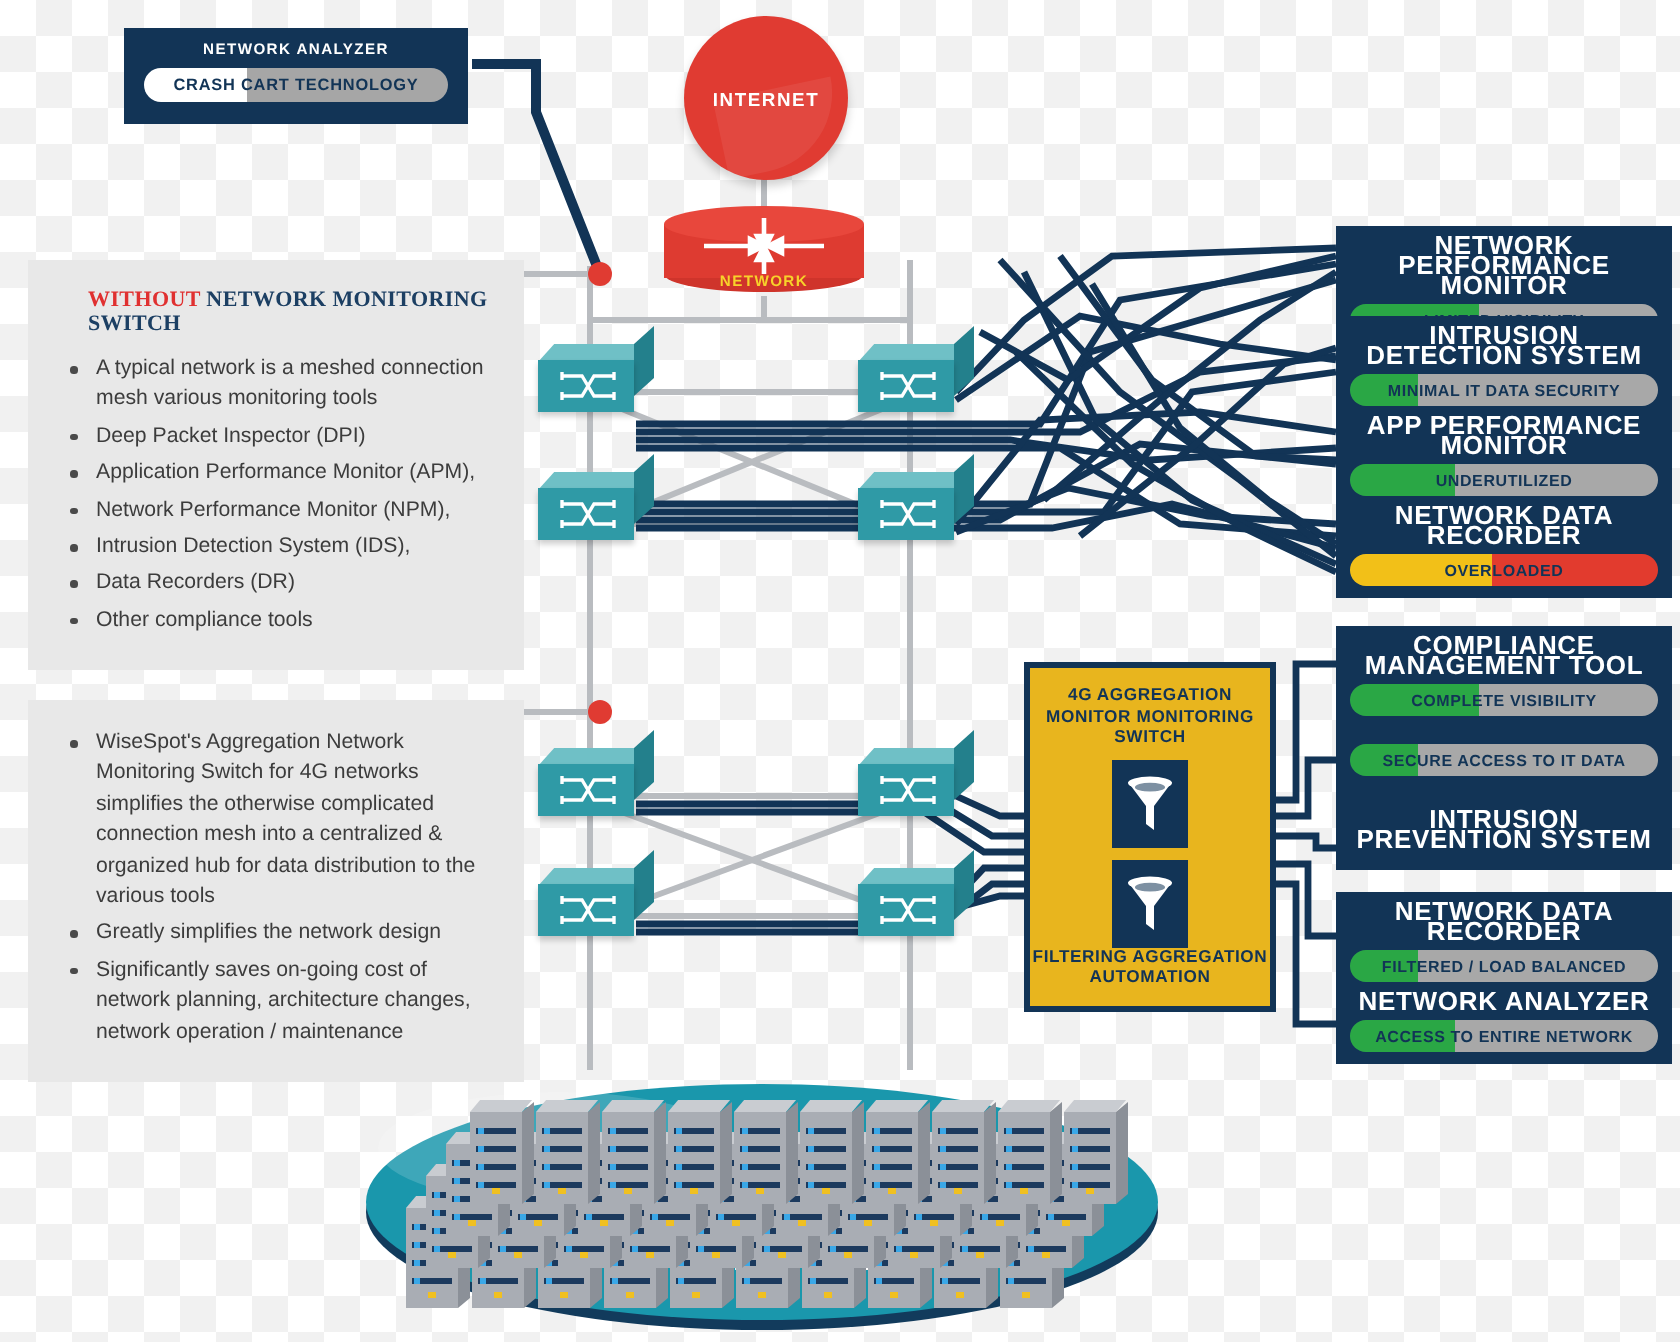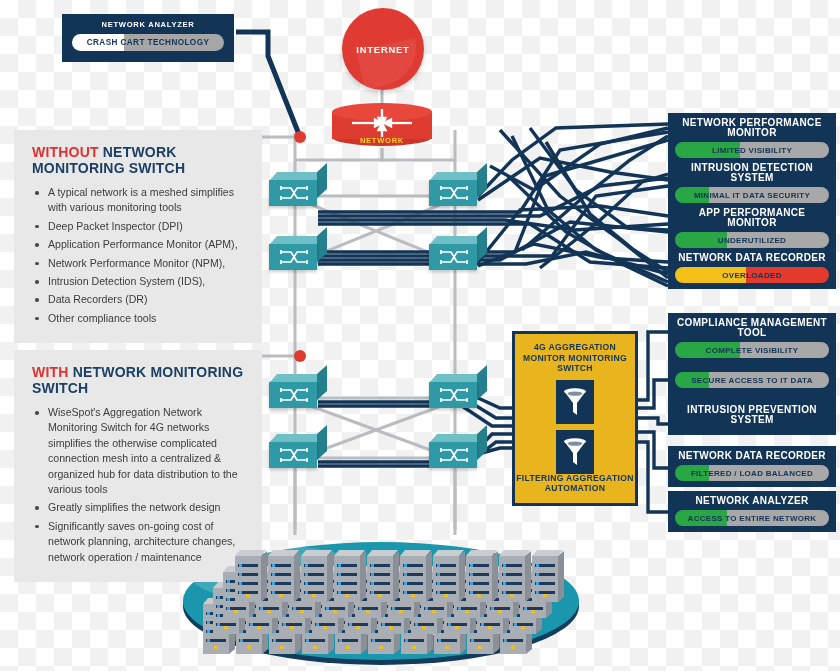--- a/index.html
+++ b/index.html
@@ -16,22 +16,23 @@
   .stage{position:absolute;inset:0;}
   svg.wires{position:absolute;left:0;top:0;width:840px;height:671px;overflow:visible;}
 
   
   .callout{
     position:absolute;background:#e8e8e8;
     padding:14px 16px 14px 18px;box-sizing:border-box;
     color:#3b3b3b;
   }
   .callout h3{
-    margin:0 0 9px 0;font-size:14px;font-weight:bold;letter-spacing:.2px;
+    margin:0 0 9px 12px;font-size:11px;font-weight:bold;letter-spacing:.2px;
     color:#1c3f63;
+    font-family:Liberation Serif, serif;
   }
   .callout h3 .hl{color:#e03030;}
   .callout ul{margin:0;padding:0 0 0 14px;list-style:none;}
   .callout li{
     position:relative;font-size:10.6px;line-height:15.4px;margin-bottom:3px;
     padding-left:2px;color:#3c3c3c;
   }
   .callout li:before{
     content:"";position:absolute;left:-11px;top:6px;width:3.5px;height:3.5px;
     border-radius:50%;background:#4a4a4a;
@@ -51,21 +52,21 @@
     color:#123456;font-size:8.2px;font-weight:bold;letter-spacing:.4px;
     display:flex;align-items:center;justify-content:center;
   }
 
   
   .panel{
     position:absolute;left:668px;width:168px;background:#123456;
     box-sizing:border-box;padding:5px 7px 6px;
   }
   .panel .ptitle{
-    color:#ffffff;font-size:10px;font-weight:bold;text-align:center;
+    color:#ffffff;font-size:13px;font-weight:bold;text-align:center;
     letter-spacing:.35px;margin-bottom:4px;line-height:10px;
   }
   .panel .pill{
     height:16px;border-radius:8px;display:flex;align-items:center;justify-content:center;
     font-size:8px;font-weight:bold;letter-spacing:.3px;color:#123456;
   }
   .pill.g{background:linear-gradient(90deg,#2aa745 0%,#2aa745 42%,#a8a8a8 42%,#a8a8a8 100%);}
   .pill.g2{background:linear-gradient(90deg,#2aa745 0%,#2aa745 34%,#a8a8a8 34%,#a8a8a8 100%);}
   .pill.g3{background:linear-gradient(90deg,#2aa745 0%,#2aa745 22%,#a8a8a8 22%,#a8a8a8 100%);}
   .pill.y{background:linear-gradient(90deg,#f2c018 0%,#f2c018 46%,#e23b2e 46%,#e23b2e 100%);}
@@ -1027,35 +1028,31 @@
     </div>
     <div class="b">FILTERING AGGREGATION AUTOMATION</div>
   </div>
 
   <div class="callout" style="left:14px;top:130px;width:248px;">
     <h3>
       <span class="hl">WITHOUT</span>
       <span>NETWORK MONITORING SWITCH</span>
     </h3>
     <ul>
-        <li>A typical network is a meshed simplifies with various monitoring tools</li>
+        <li>A typical network is a meshed connection mesh various monitoring tools</li>
         <li>Deep Packet Inspector (DPI)</li>
         <li>Application Performance Monitor (APM),</li>
         <li>Network Performance Monitor (NPM),</li>
         <li>Intrusion Detection System (IDS),</li>
         <li>Data Recorders (DR)</li>
         <li>Other compliance tools</li>
       </ul>
   </div>
 
   <div class="callout" style="left:14px;top:350px;width:248px;">
-    <h3>
-      <span class="hl">WITH</span>
-      <span>NETWORK MONITORING SWITCH</span>
-    </h3>
     <ul>
         <li>WiseSpot's Aggregation Network Monitoring Switch for 4G networks simplifies the otherwise complicated connection mesh into a centralized &amp; organized hub for data distribution to the various tools</li>
         <li>Greatly simplifies the network design</li>
         <li>Significantly saves on-going cost of network planning, architecture changes, network operation / maintenance</li>
       </ul>
   </div>
 
   <div id="panels-top">
       <div class="panel" style="top: 113px;">
         <div class="ptitle">NETWORK PERFORMANCE MONITOR</div>

